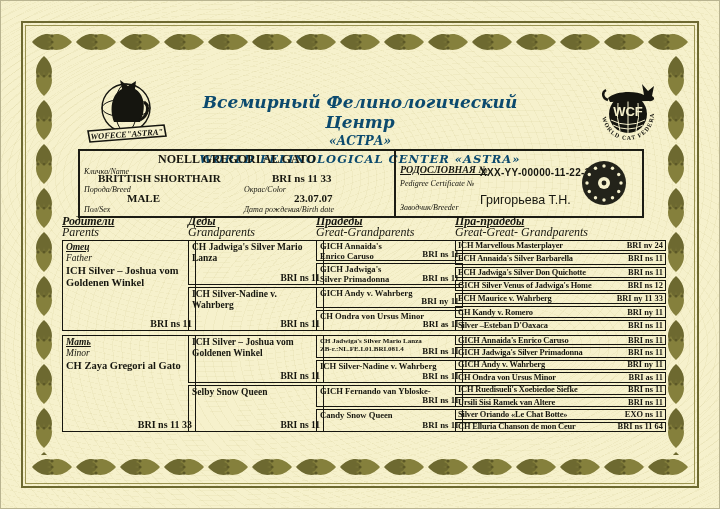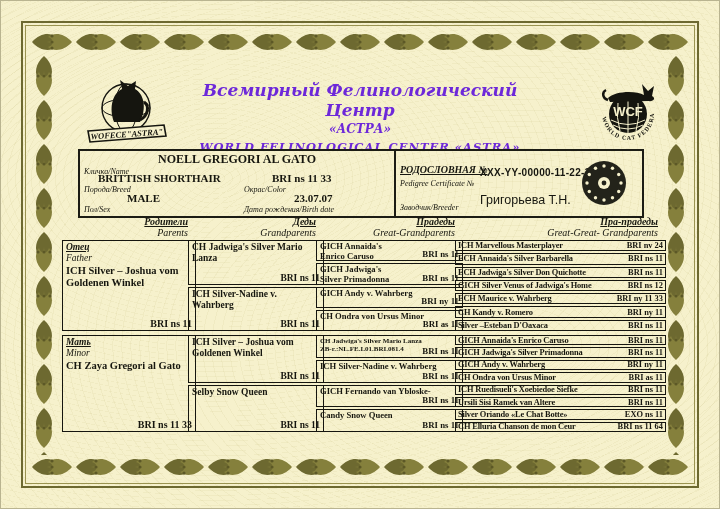--- a/index.html
+++ b/index.html
@@ -10,37 +10,37 @@
       repeating-radial-gradient(ellipse 420px 260px at 30% 35%, rgba(186,176,106,0.10) 0 1px, transparent 1px 8px),
       repeating-radial-gradient(ellipse 460px 280px at 72% 68%, rgba(186,176,106,0.10) 0 1px, transparent 1px 9px),
       #f6f1cc;
   }
   .abs{position:absolute;}
   .scan-edge{inset:0;border:1px solid #b9b490;}
   .frame-outer{inset:21px;border:2px solid #6d6930;}
   .frame-inner{inset:25px;border:1px solid #9a9350;}
   .band{position:absolute;}
   
-  .title-block{left:170px;top:80px;width:380px;text-align:center;color:#6d28d9;}
+  .title-block{left:170px;top:92px;width:380px;text-align:center;color:#0c4a6e;}
   .title-ru{font-family:"DejaVu Serif",serif;font-style:italic;font-weight:bold;font-size:17px;line-height:20px;}
   .title-name{font-family:"DejaVu Serif",serif;font-style:italic;font-weight:bold;font-size:12px;line-height:19px;}
   .title-en{font-family:"DejaVu Serif",serif;font-style:italic;font-weight:bold;font-size:11.5px;letter-spacing:1px;line-height:17px;}
   
   .info{left:78px;top:149px;width:562px;height:65px;border:2px solid #1c1c14;background:transparent;}
   .info .divider{position:absolute;left:314px;top:0;bottom:0;width:2px;background:#1c1c14;}
   .lbl{position:absolute;font-style:italic;font-size:8px;line-height:9px;white-space:nowrap;}
   .val{position:absolute;font-weight:bold;font-size:11px;line-height:12px;white-space:nowrap;}
   .info .cat-name{left:0;width:314px;top:2px;text-align:center;font-size:12px;}
   .ped-title{position:absolute;left:320px;top:13px;font-weight:bold;font-style:italic;font-size:10px;text-decoration:underline;white-space:nowrap;}
   .ped-title-en{left:320px;top:28px;}
   .ped-number{position:absolute;left:400px;top:16px;font-family:"Liberation Sans",sans-serif;font-weight:bold;font-size:10px;letter-spacing:.3px;white-space:nowrap;}
   .breeder-lbl{left:320px;top:52px;}
   .breeder-val{position:absolute;left:400px;top:42px;font-family:"Liberation Sans",sans-serif;font-size:12.5px;white-space:nowrap;}
   
-  .colhead{position:absolute;top:216px;text-align:right;font-style:italic;font-size:10px;line-height:11px;}
+  .colhead{position:absolute;top:216px;text-align:left;font-style:italic;font-size:12px;line-height:11px;}
   .colhead .ru{text-decoration:underline;font-weight:bold;}
   
   .ped{left:62px;top:240px;width:596px;height:192px;}
   .pcol{position:absolute;top:0;height:192px;padding-left:8px;}
   .half{position:absolute;left:0;right:0;display:flex;flex-direction:column;gap:2px;}
   .half.f{top:0;height:91px;}
   .half.m{top:95px;height:97px;border-radius:23px;}
   .cell{position:relative;border:1px solid #15150f;flex:1;padding:1px 3px;overflow:hidden;background:transparent;}
   .code{position:absolute;right:3px;bottom:1px;font-weight:bold;font-size:9.5px;white-space:nowrap;}
   .c1 .plabel-ru{font-style:italic;font-weight:bold;font-size:9.5px;text-decoration:underline;line-height:11px;}

